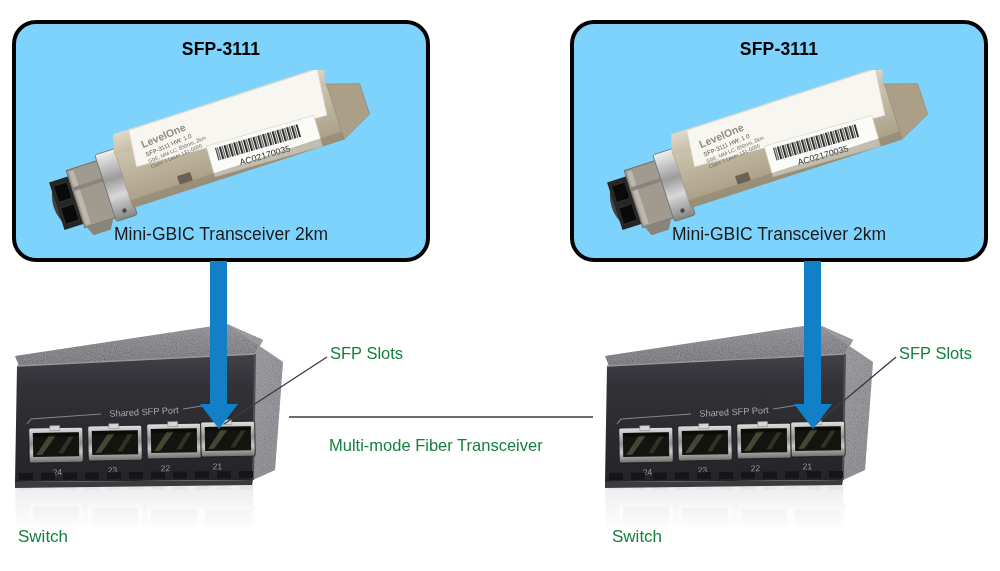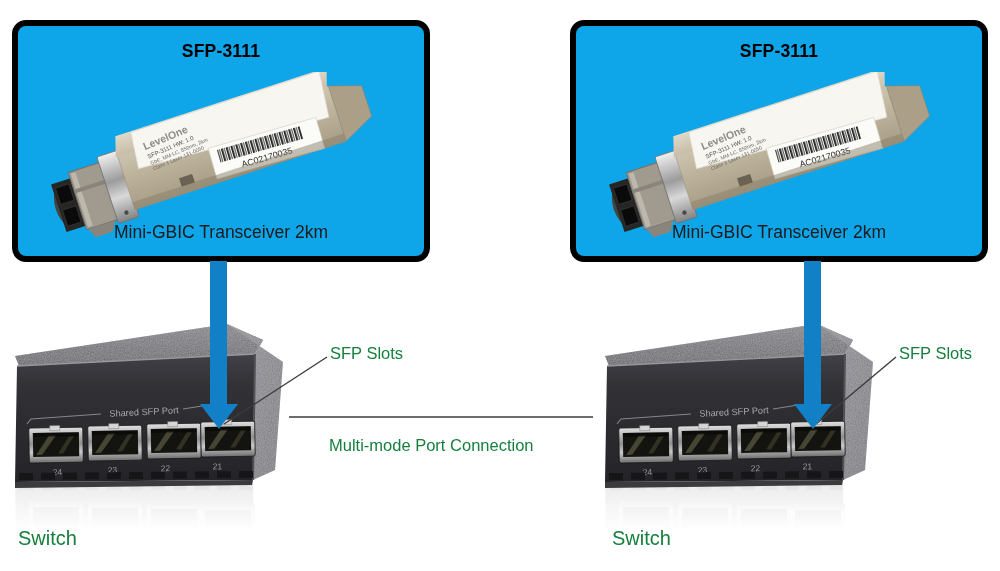--- a/index.html
+++ b/index.html
@@ -1,19 +1,19 @@
 <!DOCTYPE html>
 <html><head>
 <meta charset="utf-8">
 <style>
   html,body{margin:0;padding:0;background:#fff;}
   body{width:1000px;height:571px;position:relative;overflow:hidden;
        font-family:"Liberation Sans",sans-serif;}
-  .card{position:absolute;top:20px;width:418px;height:242px;background:#0ea5e9;
-        border:6px solid #000000;border-radius:14px;box-sizing:border-box;}
+  .card{position:absolute;top:20px;width:418px;height:242px;background:#7dd3fc;
+        border:4px solid #000000;border-radius:24px;box-sizing:border-box;}
   .card-left{left:12px;}
   .card-right{left:570px;}
   .card-title{position:absolute;top:15px;left:0;width:100%;text-align:center;
               font-size:17.5px;font-weight:bold;color:#000;letter-spacing:.2px;}
   .card-caption{position:absolute;bottom:13px;left:0;width:100%;text-align:center;
                 font-size:17.5px;color:#1b1b1b;}
   .module-svg{position:absolute;left:25px;top:46px;}
   .switch-wrap{position:absolute;top:322px;width:268px;height:206px;}
   .switch-left{left:15px;}
   .switch-right{left:605px;}
@@ -25,21 +25,21 @@
   .arrow-right{left:794px;}
   .arrow .shaft{position:absolute;left:10px;top:0;width:17px;height:146px;background:#1180c7;}
   .arrow .head{position:absolute;left:0;top:143px;width:0;height:0;
                border-left:19px solid transparent;border-right:19px solid transparent;
                border-top:25px solid #1180c7;}
   .lbl{position:absolute;color:#15803d;white-space:nowrap;}
   .lbl-sfp-slots{top:344px;font-size:16.5px;}
   .lbl-sfp-slots-left{left:330px;}
   .lbl-sfp-slots-right{left:899px;}
   .lbl-fiber{top:436px;left:329px;font-size:16.5px;}
-  .lbl-switch{top:527px;font-size:20px;}
+  .lbl-switch{top:527px;font-size:17px;}
   .lbl-switch-left{left:18px;}
   .lbl-switch-right{left:612px;}
 </style>
 </head>
 <body>
 
 <svg width="0" height="0" style="position:absolute" aria-hidden="true">
   <defs>
     <linearGradient id="gTop" x1="0" y1="0" x2="0" y2="1">
       <stop offset="0" stop-color="#7b7b81"></stop>
@@ -392,15 +392,15 @@
   <div class="shaft"></div>
   <div class="head"></div>
 </div>
 <div class="arrow arrow-right">
   <div class="shaft"></div>
   <div class="head"></div>
 </div>
 
 <div class="lbl lbl-sfp-slots lbl-sfp-slots-left">SFP Slots</div>
 <div class="lbl lbl-sfp-slots lbl-sfp-slots-right">SFP Slots</div>
-<div class="lbl lbl-fiber">Multi-mode Port Connection</div>
+<div class="lbl lbl-fiber">Multi-mode Fiber Transceiver</div>
 <div class="lbl lbl-switch lbl-switch-left">Switch</div>
 <div class="lbl lbl-switch lbl-switch-right">Switch</div>
 
 </body></html>

